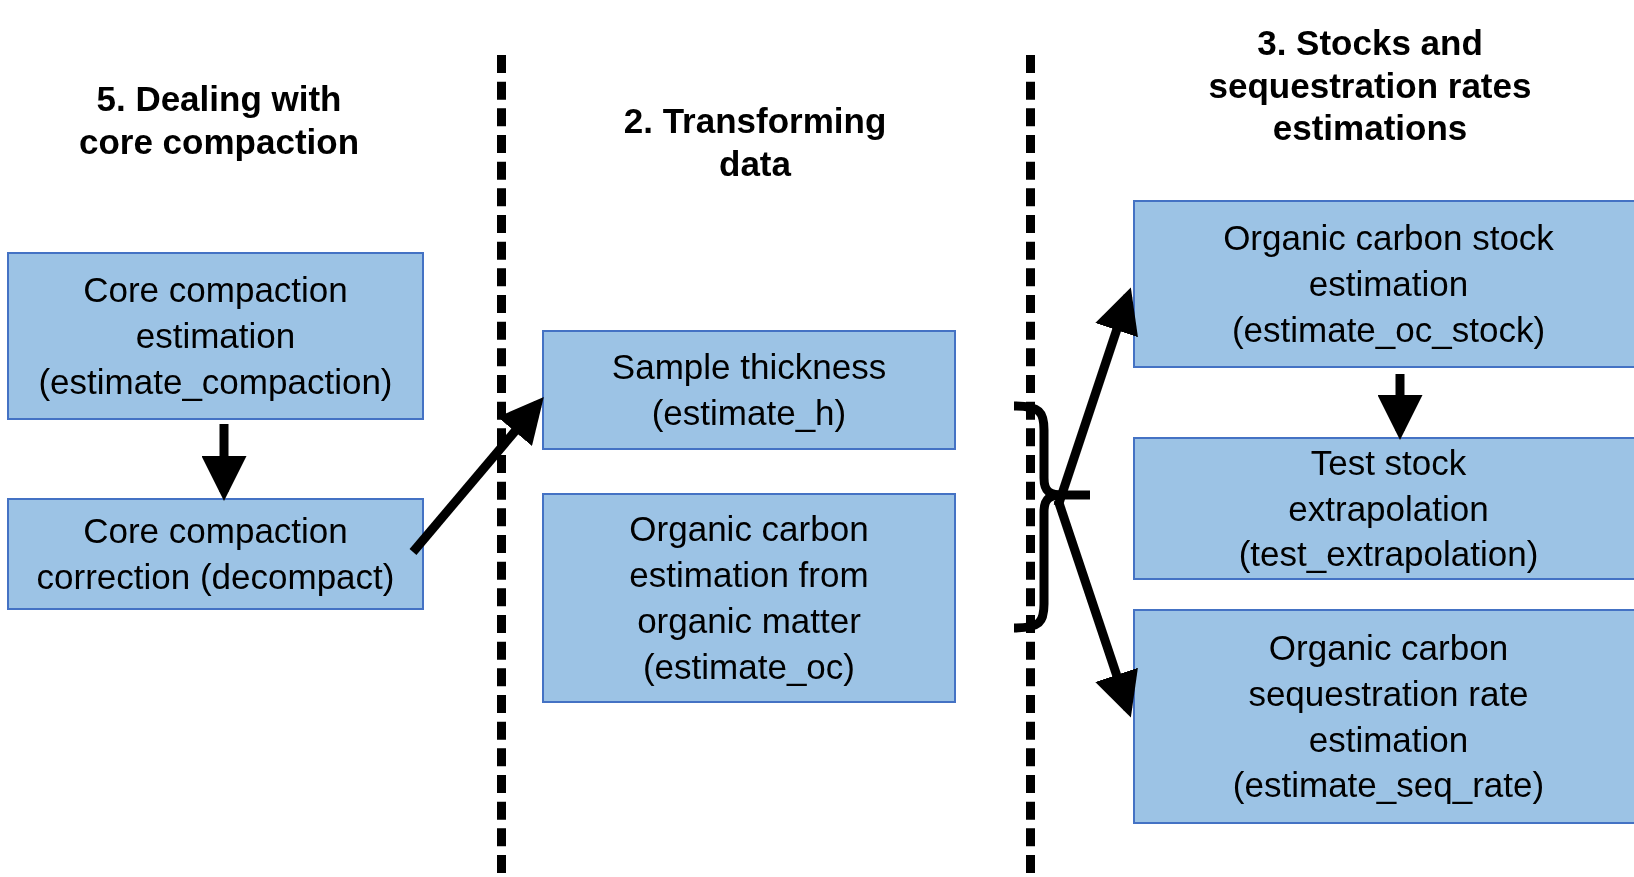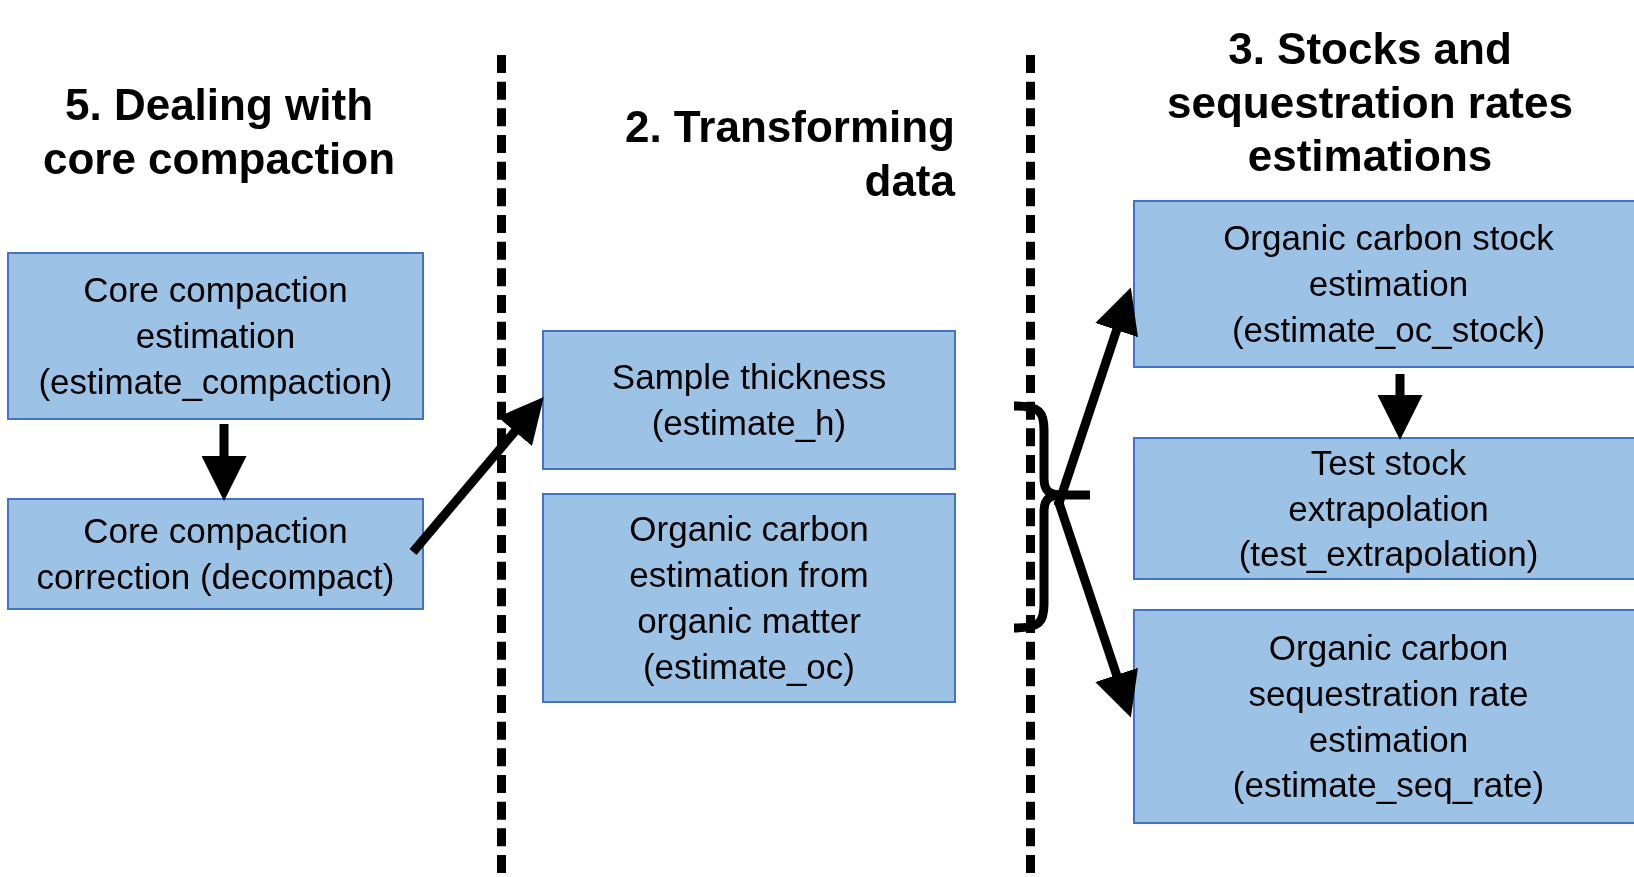--- a/index.html
+++ b/index.html
@@ -12,21 +12,21 @@
     width: 1634px;
     height: 877px;
     background: #ffffff;
     overflow: hidden;
     font-family: "Liberation Sans", sans-serif;
     color: #000000;
   }
   .col-title {
     position: absolute;
     font-weight: bold;
-    font-size: 44px;
+    font-size: 35px;
     line-height: 1.22;
     text-align: center;
     color: #000000;
     white-space: pre-line;
   }
   .node-box {
     position: absolute;
     background: #9CC3E5;
     border: 2px solid #4472C4;
     box-sizing: border-box;
@@ -55,38 +55,38 @@
   }
 </style>
 </head>
 <body>
 
 <div id="stage">
 
   <div class="col-title" style="left:24px; top:78px; width:390px;">5. Dealing with
 core compaction</div>
 
-  <div class="col-title" style="left:555px; top:100px; width:400px;text-align:right;">2. Transforming
+  <div class="col-title" style="left:555px; top:100px; width:400px;">2. Transforming
 data</div>
 
   <div class="col-title" style="left:1120px; top:22px; width:500px;">3. Stocks and
 sequestration rates
 estimations</div>
 
   <div class="divider" style="left:497px; top:55px; height:818px;"></div>
   <div class="divider" style="left:1026px; top:55px; height:818px;"></div>
 
   <div class="node-box" style="left:7px; top:252px; width:417px; height:168px;">Core compaction
 estimation
 (estimate_compaction)</div>
 
   <div class="node-box" style="left:7px; top:498px; width:417px; height:112px;">Core compaction
 correction (decompact)</div>
 
-  <div class="node-box" style="left:542px; top:330px; width:414px; height:140px;">Sample thickness
+  <div class="node-box" style="left:542px; top:330px; width:414px; height:120px;">Sample thickness
 (estimate_h)</div>
 
   <div class="node-box" style="left:542px; top:493px; width:414px; height:210px;">Organic carbon
 estimation from
 organic matter
 (estimate_oc)</div>
 
   <div class="node-box" style="left:1133px; top:200px; width:511px; height:168px;">Organic carbon stock
 estimation
 (estimate_oc_stock)</div>

